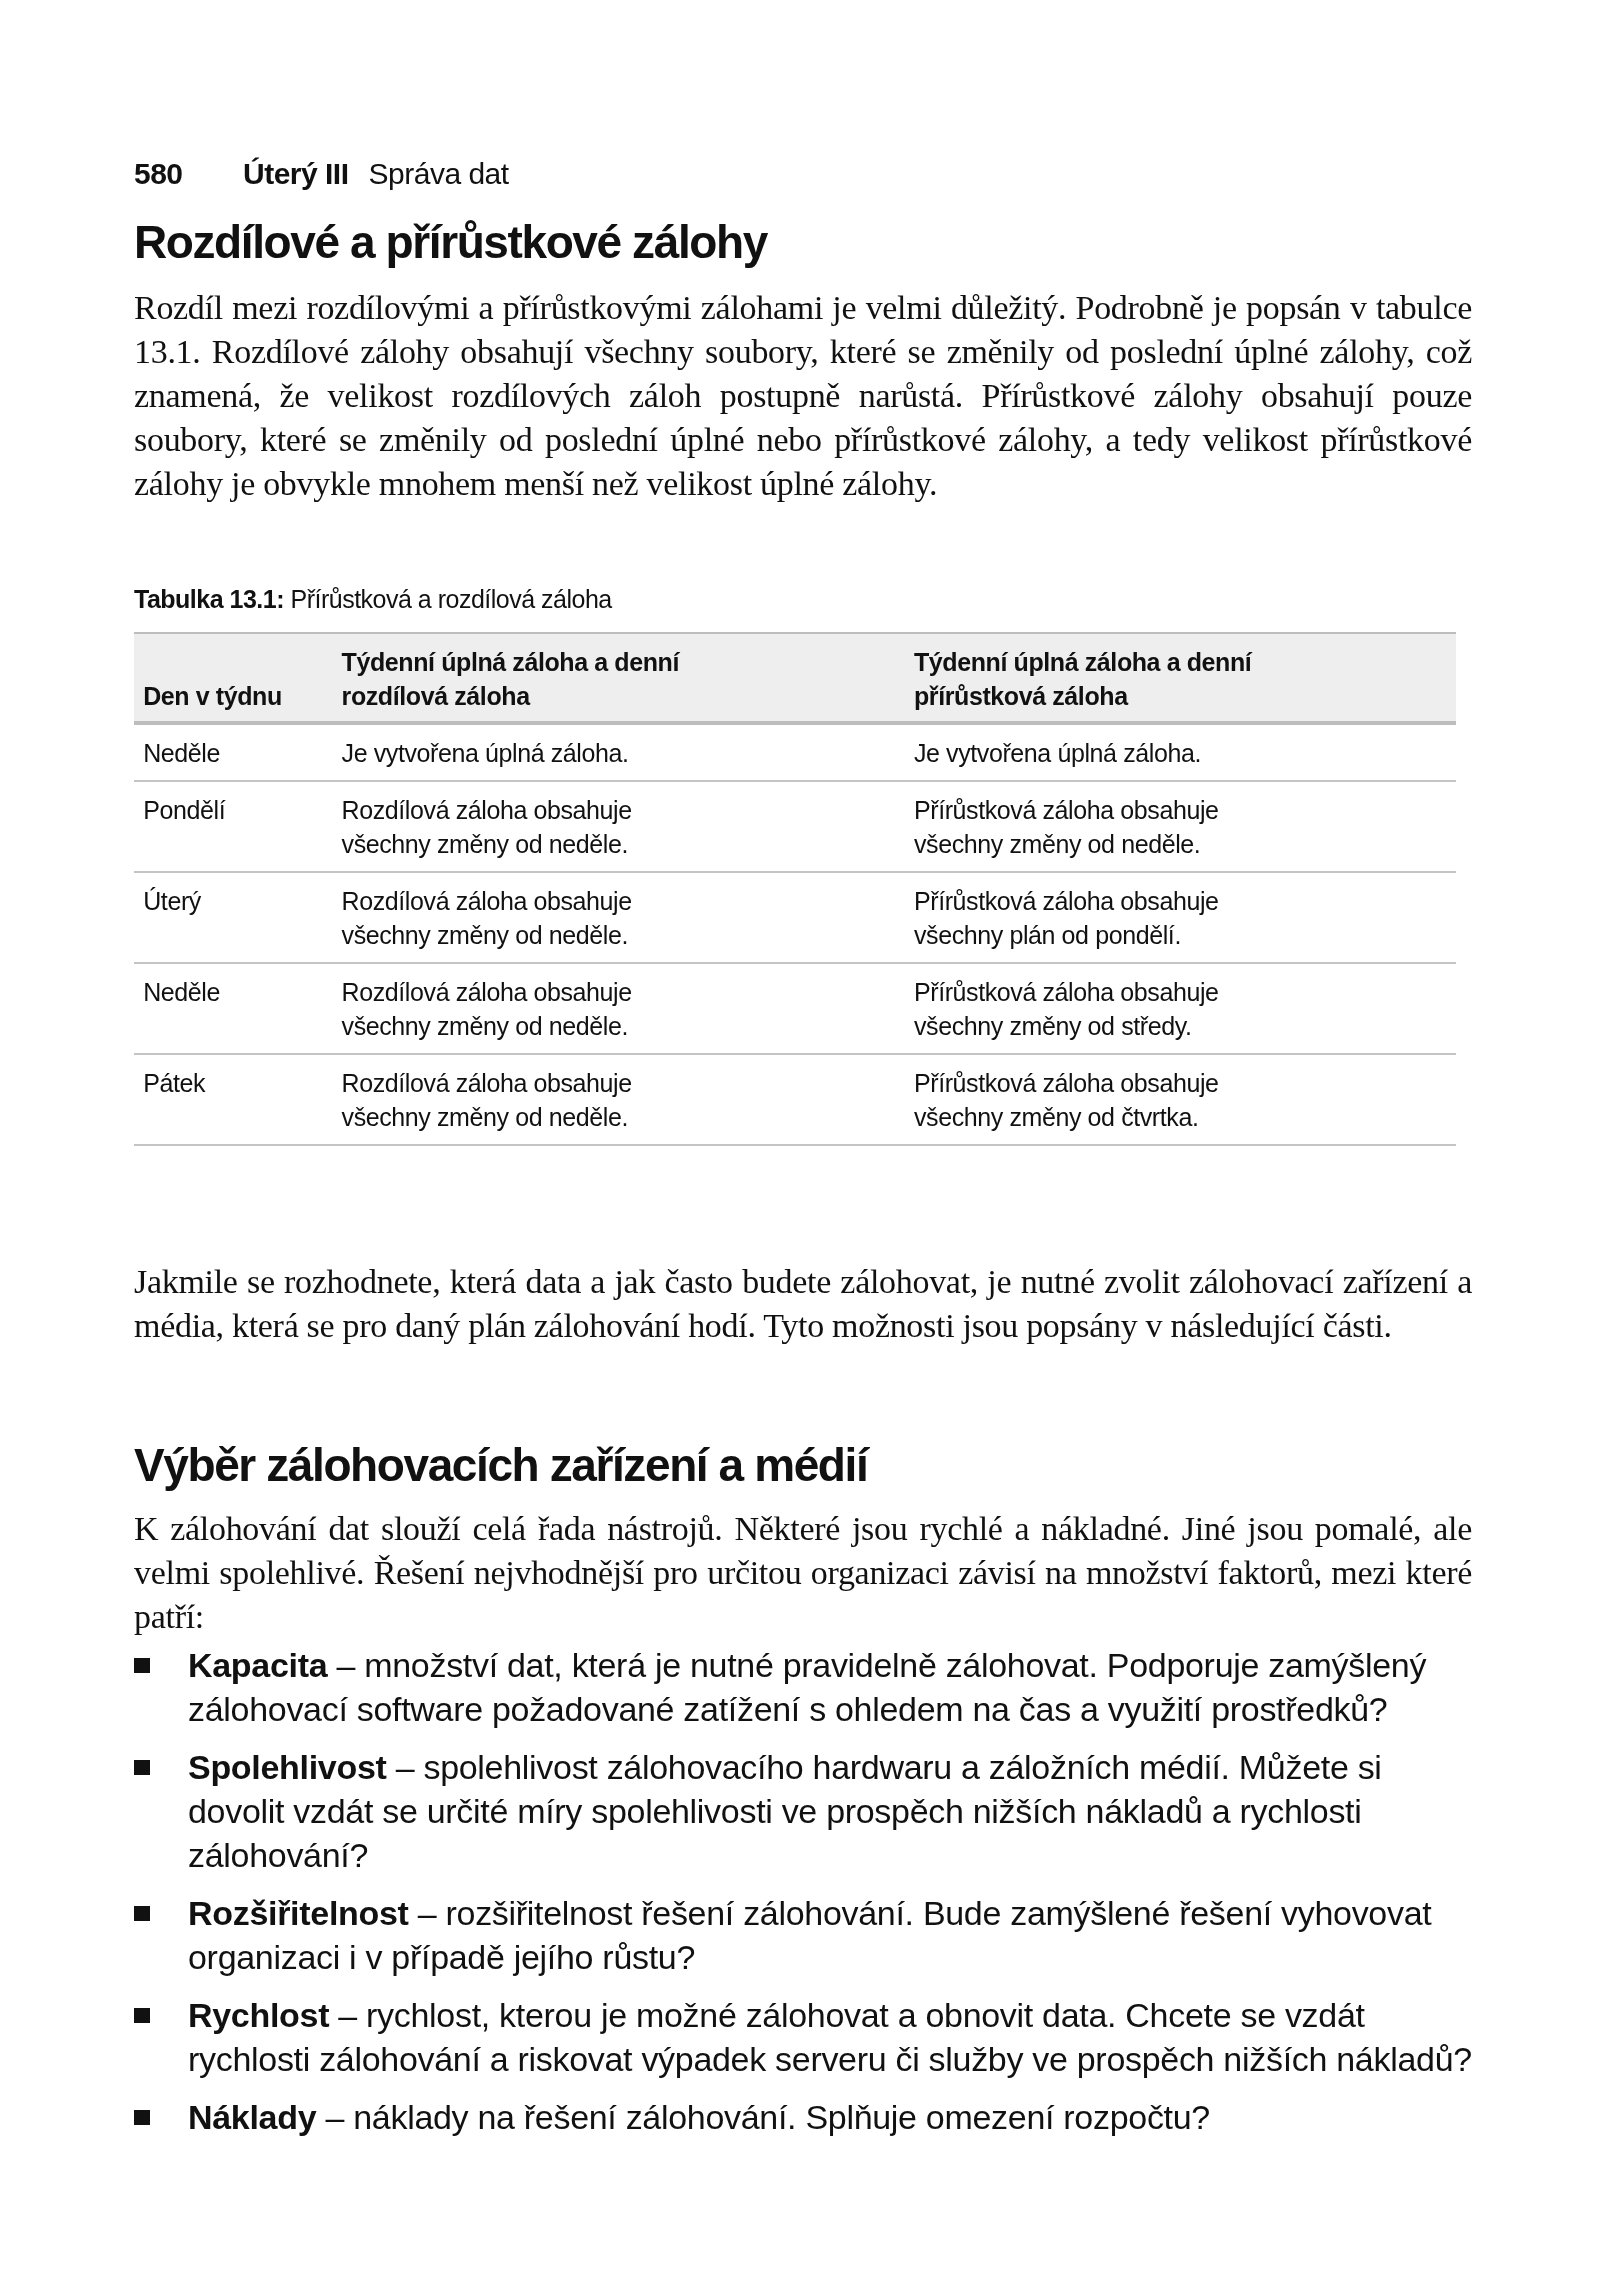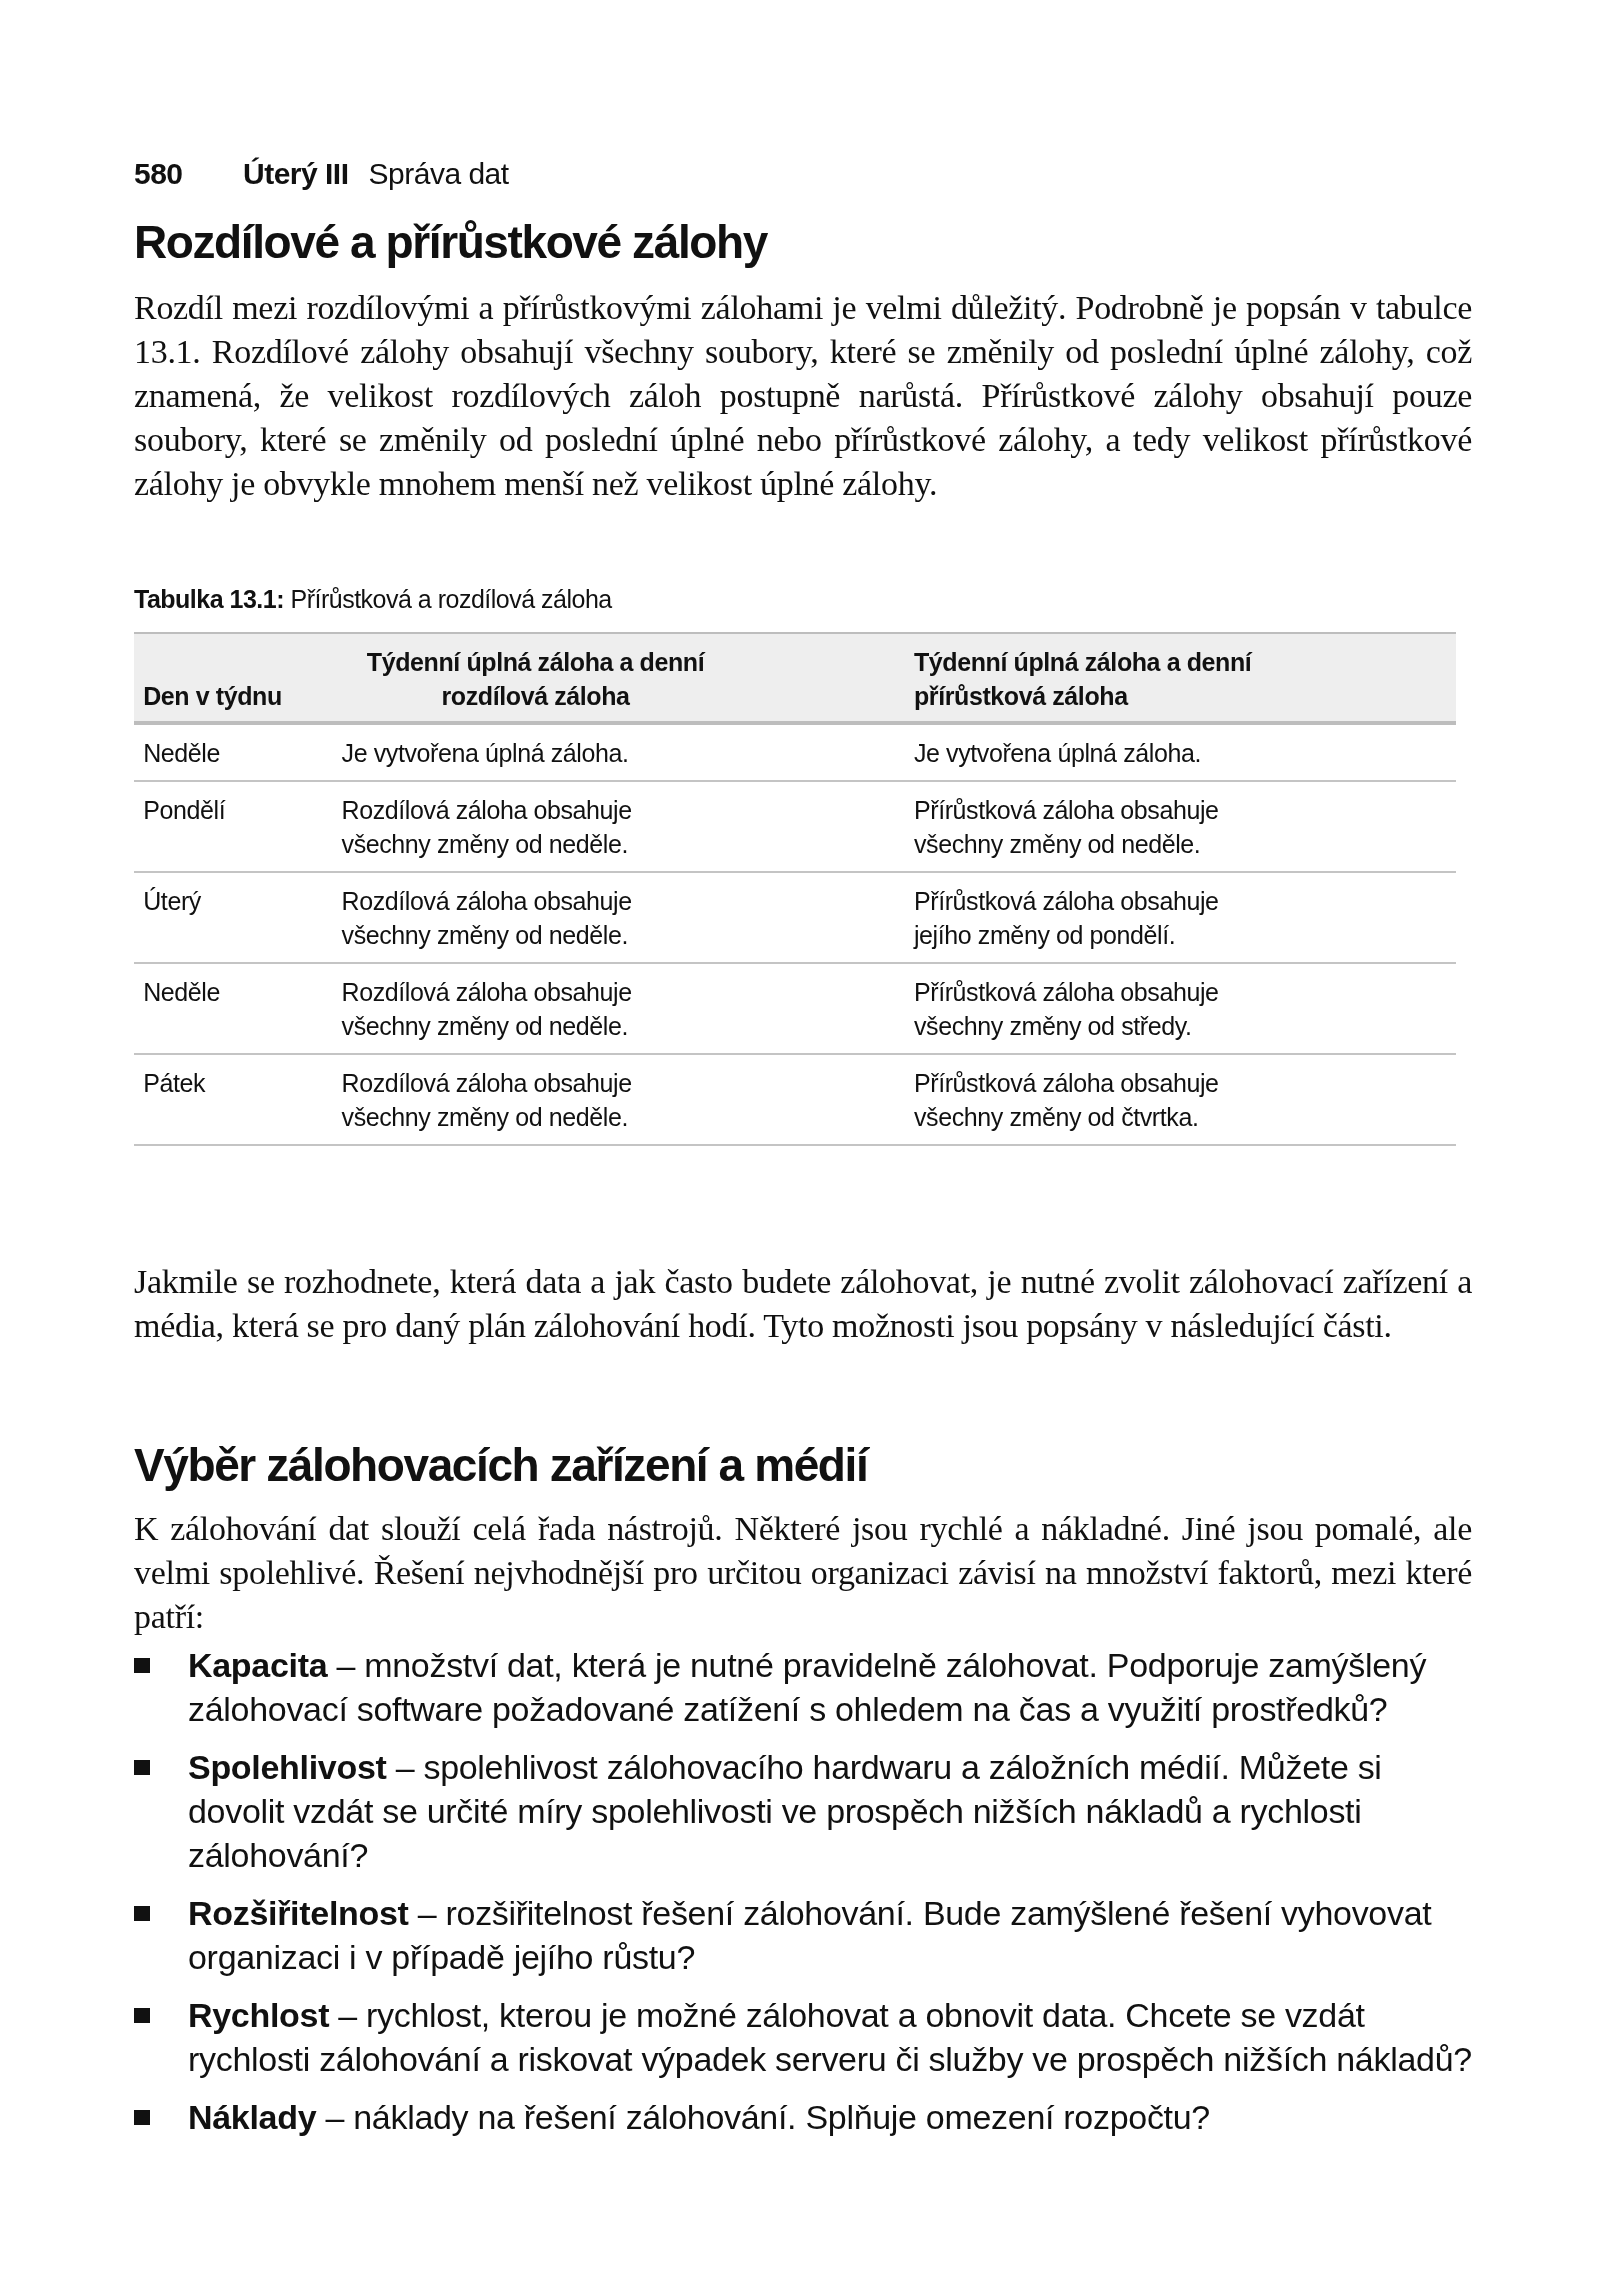--- a/index.html
+++ b/index.html
@@ -100,21 +100,21 @@
     }
     table.backup-table td {
       vertical-align: top;
       line-height: 34px;
       padding: 11px 9.2px 10px 9.2px;
     }
     table.backup-table tbody tr {
       border-bottom: 2.8px solid #c4c4c4;
     }
     table.backup-table .col-day { width: 180px; }
-    table.backup-table .col-diff { width: 554px; text-align: center; }
+    table.backup-table .col-diff { width: 554px; }
     table.backup-table .cell-line { display: block; }
 
     ul.factors {
       position: absolute;
       left: 0;
       top: 1643px;
       width: 1338px;
       margin: 0;
       padding: 0;
       list-style: none;
@@ -189,21 +189,21 @@
           </td>
       </tr>
       <tr>
         <td>Úterý</td>
         <td>
             <span class="cell-line">Rozdílová záloha obsahuje</span>
             <span class="cell-line">všechny změny od neděle.</span>
           </td>
         <td>
             <span class="cell-line">Přírůstková záloha obsahuje</span>
-            <span class="cell-line">jejího změny od pondělí.</span>
+            <span class="cell-line">všechny plán od pondělí.</span>
           </td>
       </tr>
       <tr>
         <td>Neděle</td>
         <td>
             <span class="cell-line">Rozdílová záloha obsahuje</span>
             <span class="cell-line">všechny změny od neděle.</span>
           </td>
         <td>
             <span class="cell-line">Přírůstková záloha obsahuje</span>

